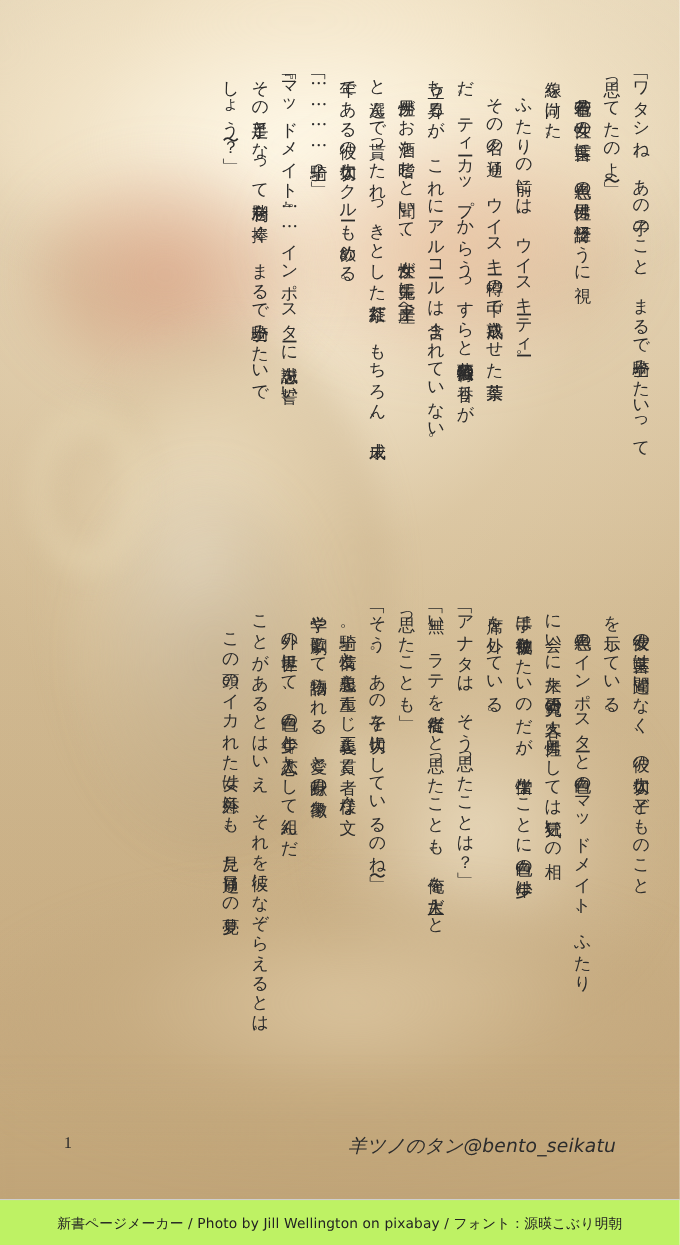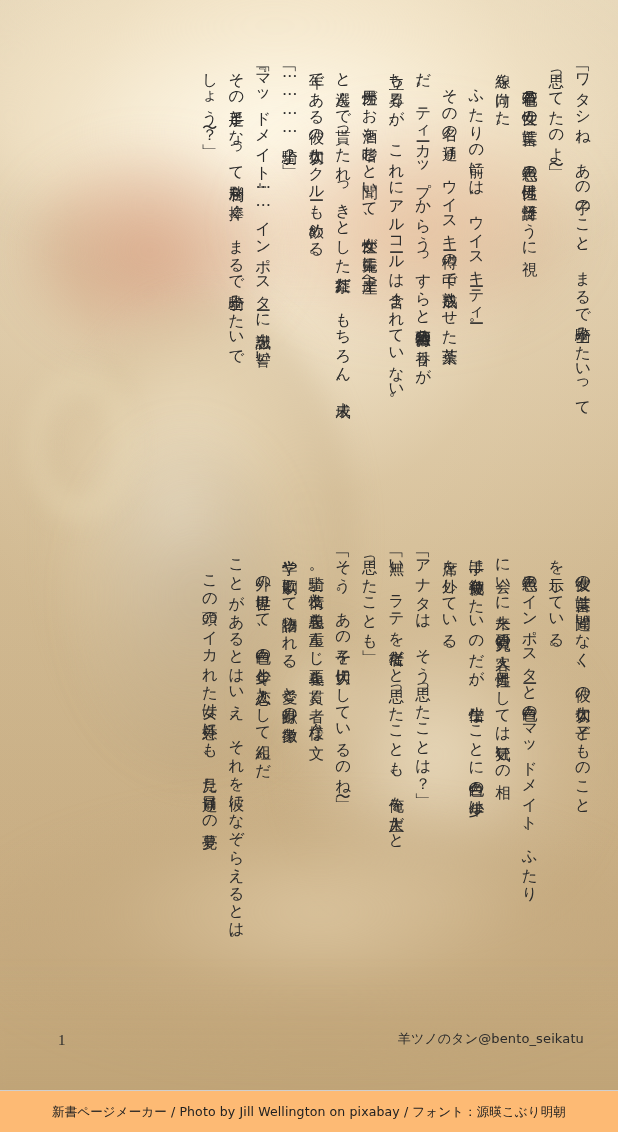--- a/index.html
+++ b/index.html
@@ -123,36 +123,37 @@
   #page-number {
     position: absolute;
     left: 58px;
     top: 1032px;
     font-family: "Liberation Serif", serif;
     font-size: 15px;
     color: #2b2b2b;
   }
   #byline {
     position: absolute;
-    right: 34px;
+    right: 58px;
     top: 1030px;
     font-family: "DejaVu Sans", "Liberation Sans", sans-serif;
-    font-size: 13px;
+    font-size: 17px;
     color: #2b2b2b;
     letter-spacing: 0.01em;
+    font-style: italic;
   }
 
   
   #credit-bar {
     position: absolute;
     left: 0;
     top: 1090px;
     width: 618px;
     height: 42px;
-    background: #fdba74;
+    background: #bef264;
     border-top: 1px solid #cfcfcf;
     display: flex;
     align-items: center;
     justify-content: center;
   }
   #credit-text {
     font-family: "DejaVu Sans", "Liberation Sans", sans-serif;
     font-size: 12.5px;
     color: #222222;
     letter-spacing: 0.01em;

